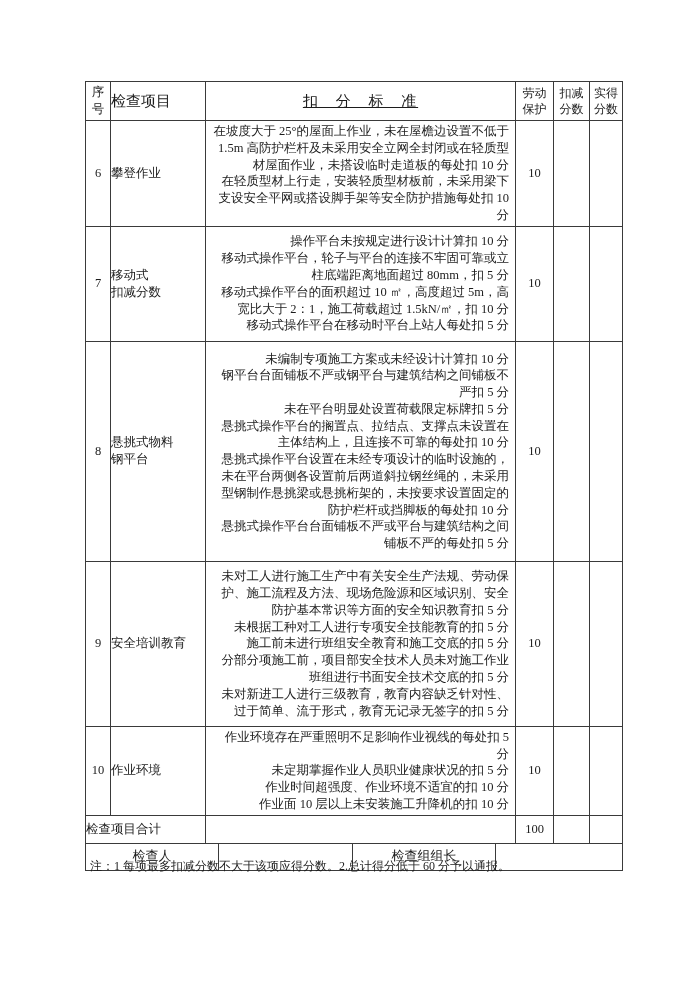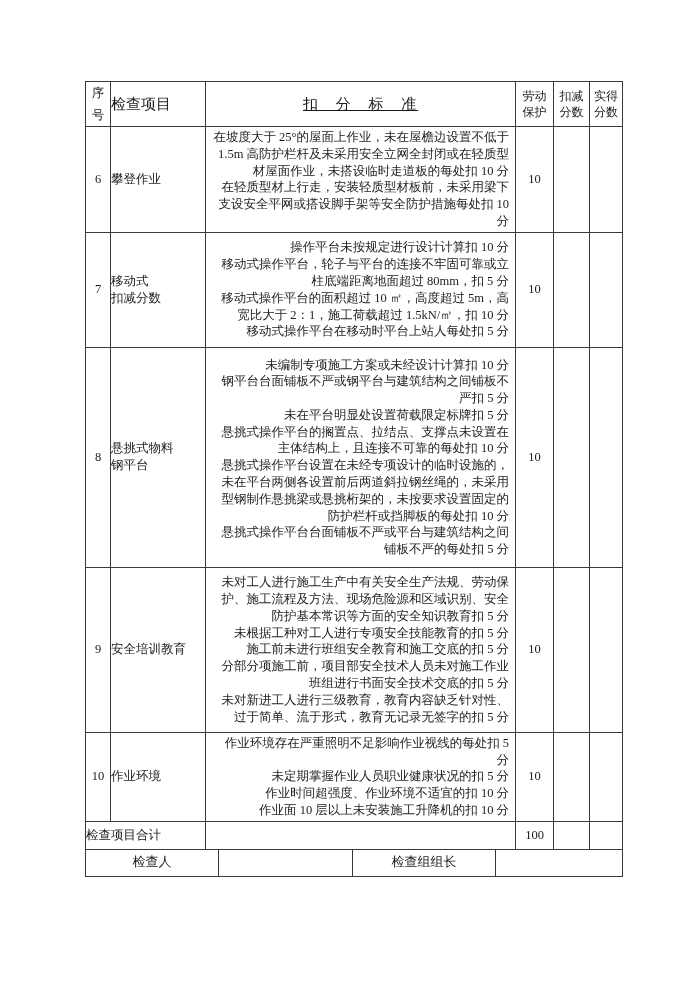--- a/index.html
+++ b/index.html
@@ -47,21 +47,21 @@
     word-spacing: 10px;
     letter-spacing: 2px;
     text-decoration: underline;
   }
   .item-hdr { font-size: 15px; }
   .stack1 {
     width: 1.2em;
     margin: 0 auto;
     word-break: break-all;
     text-align: center;
-    line-height: 22px;
+    line-height: 17px;
     font-size: 12.5px;
   }
   .stack2 {
     width: 2.1em;
     margin: 0 auto;
     word-break: break-all;
     text-align: center;
     line-height: 16px;
     font-size: 12px;
   }
@@ -218,13 +218,14 @@
           <tr style="height:27px">
         <td>检查人</td>
         <td></td>
         <td>检查组组长</td>
         <td></td>
       </tr>
     </tbody>
       </table>
   </div>
 
+  <div class="note">注：1 每项最多扣减分数不大于该项应得分数。2.总计得分低于 60 分予以通报。</div>
 </div>
 
 </body></html>

